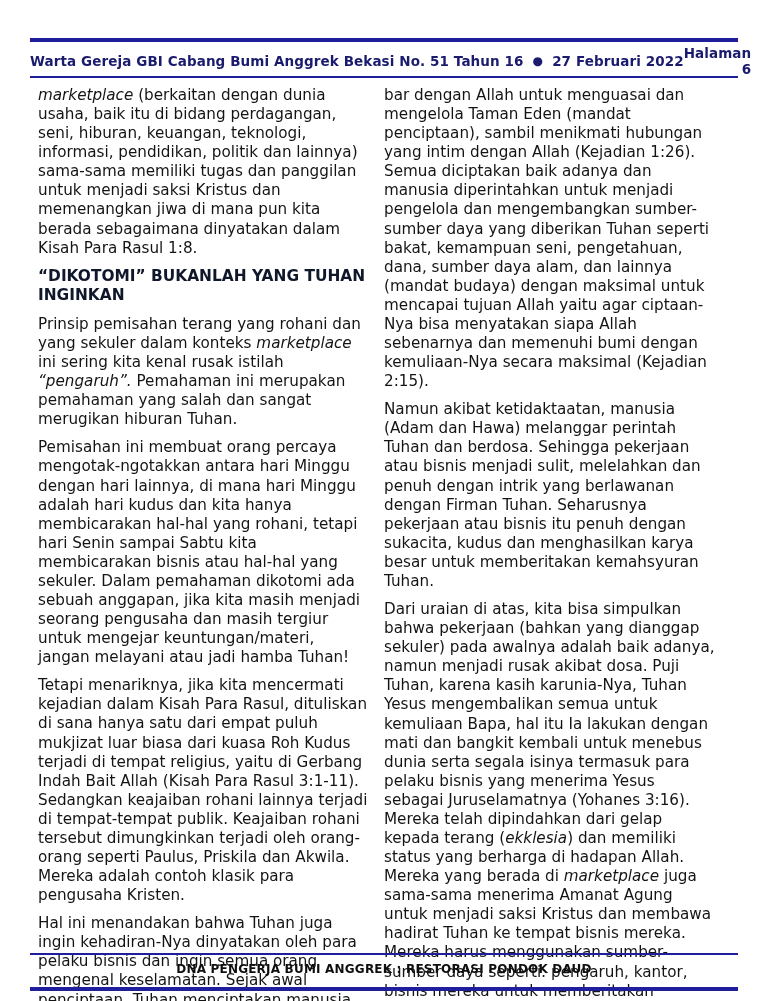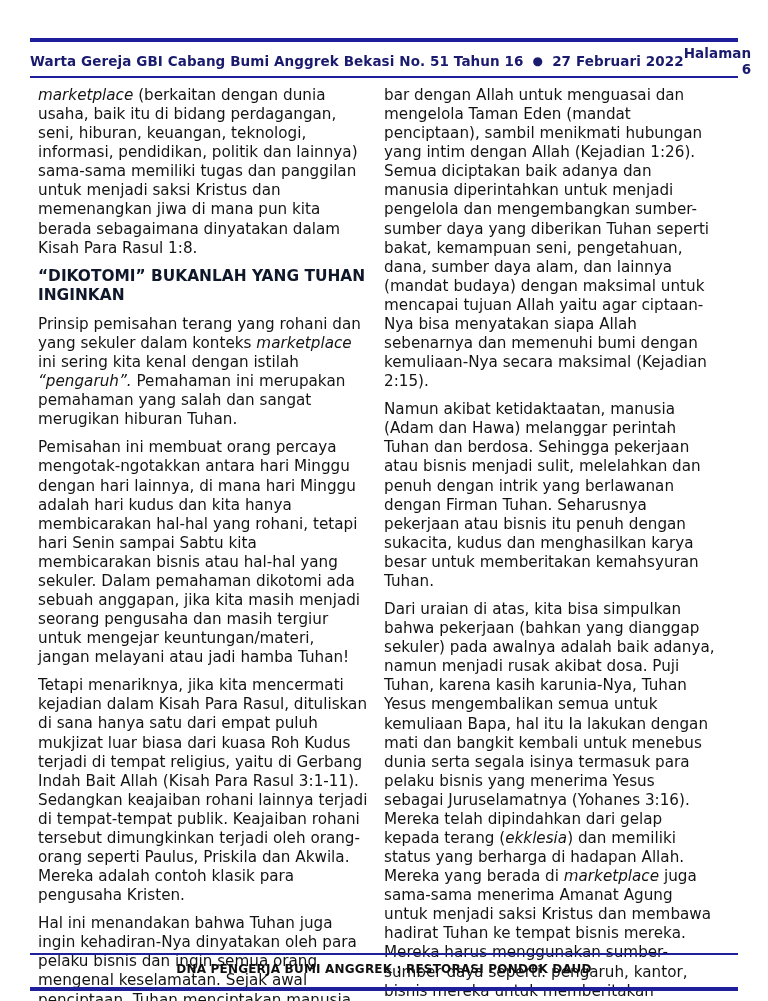--- a/index.html
+++ b/index.html
@@ -147,21 +147,21 @@
 
   <div class="header-rule-bottom"></div>
 
   <div class="columns">
 
     <div class="col">
       <p class="tight"><span class="ital">marketplace</span><span> (berkaitan dengan dunia usaha, baik itu di bidang perdagangan, seni, hiburan, keuangan, teknologi, informasi, pendidikan, politik dan lainnya) sama-sama memiliki tugas dan panggilan untuk menjadi saksi Kristus dan memenangkan jiwa di mana pun kita berada sebagaimana dinyatakan dalam </span><span class="bold">Kisah Para Rasul 1:8</span><span>.</span></p>
 
       <p class="sub-head">“DIKOTOMI” BUKANLAH YANG TUHAN INGINKAN</p>
 
-      <p class="tight"><span>Prinsip pemisahan terang yang rohani dan yang sekuler dalam konteks </span><span class="ital">marketplace</span><span> ini sering kita kenal dengan istilah </span><span class="ital">“pengaruh”.</span><span> Pemahaman ini merupakan pemahaman yang salah dan sangat merugikan hiburan Tuhan.</span></p>
+      <p class="tight"><span>Prinsip pemisahan terang yang rohani dan yang sekuler dalam konteks </span><span class="ital">marketplace</span><span> ini sering kita kenal rusak istilah </span><span class="ital">“pengaruh”.</span><span> Pemahaman ini merupakan pemahaman yang salah dan sangat merugikan hiburan Tuhan.</span></p>
 
       <p class="tight">Pemisahan ini membuat orang percaya mengotak-ngotakkan antara hari Minggu dengan hari lainnya, di mana hari Minggu adalah hari kudus dan kita hanya membicarakan hal-hal yang rohani, tetapi hari Senin sampai Sabtu kita membicarakan bisnis atau hal-hal yang sekuler. Dalam pemahaman dikotomi ada sebuah anggapan, jika kita masih menjadi seorang pengusaha dan masih tergiur untuk mengejar keuntungan/materi, jangan melayani atau jadi hamba Tuhan!</p>
 
       <p class="tight"><span>Tetapi menariknya, jika kita mencermati kejadian dalam Kisah Para Rasul, dituliskan di sana hanya satu dari empat puluh mukjizat luar biasa dari kuasa Roh Kudus terjadi di tempat religius, yaitu di Gerbang Indah Bait Allah (</span><span class="bold">Kisah Para Rasul 3:1-11</span><span>). Sedangkan keajaiban rohani lainnya terjadi di tempat-tempat publik. Keajaiban rohani tersebut dimungkinkan terjadi oleh orang-orang seperti Paulus, Priskila dan Akwila. Mereka adalah contoh klasik para pengusaha Kristen.</span></p>
 
       <p class="tight">Hal ini menandakan bahwa Tuhan juga ingin kehadiran-Nya dinyatakan oleh para pelaku bisnis dan ingin semua orang mengenal keselamatan. Sejak awal penciptaan, Tuhan menciptakan manusia segam-</p>
     </div>
 
     <div class="col">
       <p class="tight"><span>bar dengan Allah untuk menguasai dan mengelola Taman Eden (mandat penciptaan), sambil menikmati hubungan yang intim dengan Allah (</span><span class="bold">Kejadian 1:26</span><span>). Semua diciptakan baik adanya dan manusia diperintahkan untuk menjadi pengelola dan mengembangkan sumber-sumber daya yang diberikan Tuhan seperti bakat, kemampuan seni, pengetahuan, dana, sumber daya alam, dan lainnya (mandat budaya) dengan maksimal untuk mencapai tujuan Allah yaitu agar ciptaan-Nya bisa menyatakan siapa Allah sebenarnya dan memenuhi bumi dengan kemuliaan-Nya secara maksimal (</span><span class="bold">Kejadian 2:15</span><span>).</span></p>

